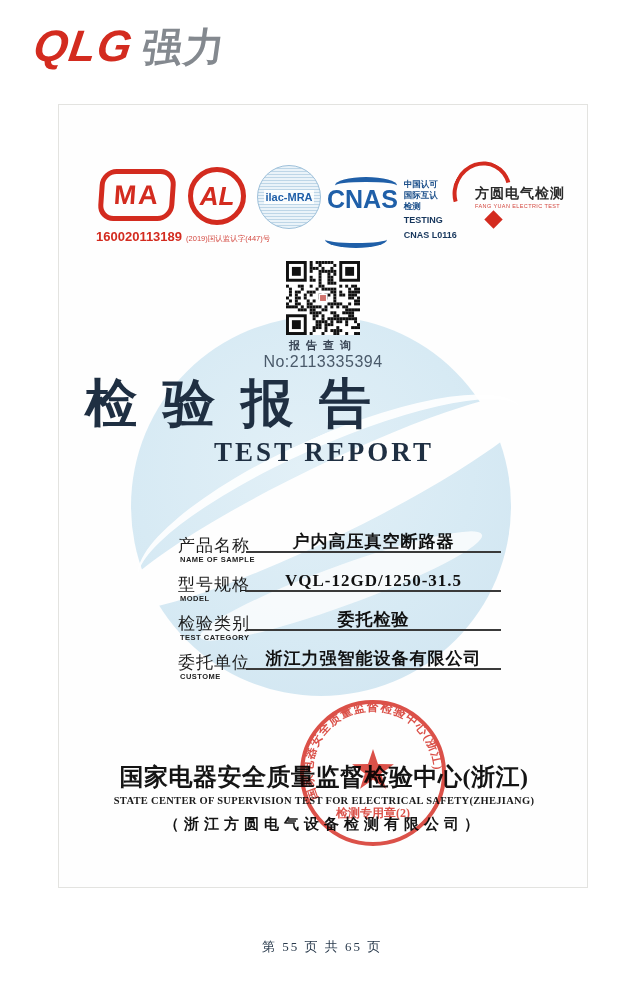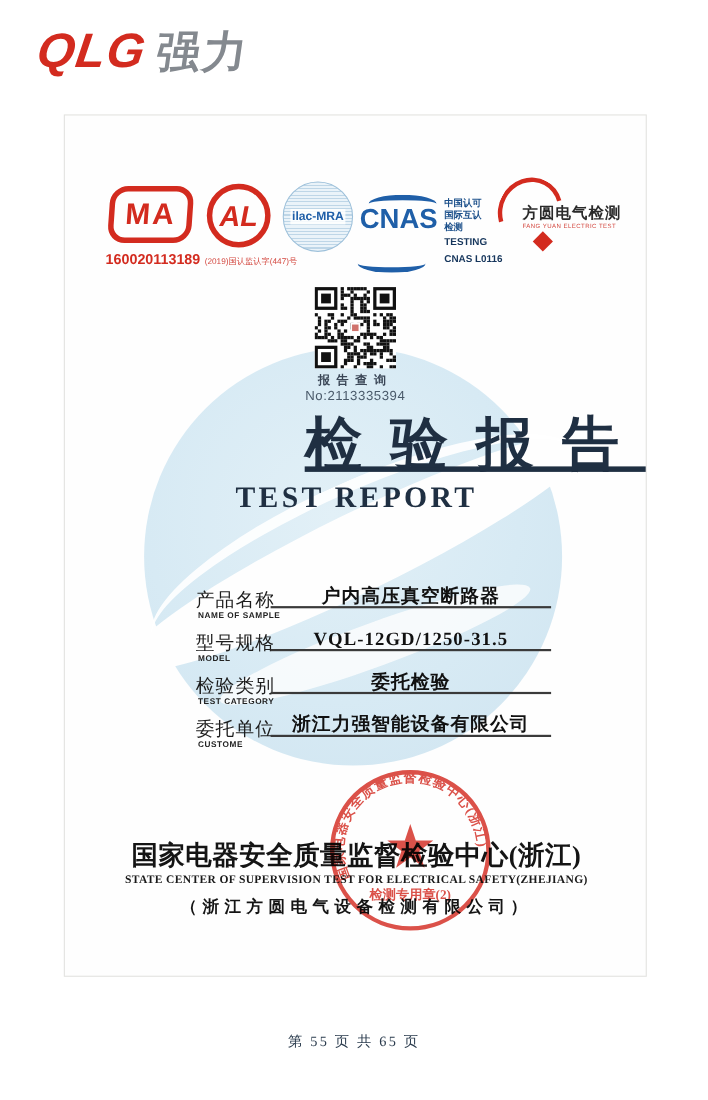--- a/index.html
+++ b/index.html
@@ -50,24 +50,24 @@
   .fy-arc { position:absolute; left:0; top:0; width:58px; height:62px; border:4px solid transparent; border-top-color:#d32b1f; border-left-color:#d32b1f; border-radius:50%; transform:rotate(28deg); }
   .fy-diamond { position:absolute; left:34px; top:52px; width:13px; height:13px; background:#d32b1f; transform:rotate(45deg); }
   .fy-text { position:absolute; left:22px; top:24px; text-align:left; }
   .fy-zh { font-size:14px; font-weight:bold; color:#2a2a2a; white-space:nowrap; letter-spacing:1px; }
   .fy-en { font-size:5.5px; color:#d3473f; font-family:"Liberation Sans", sans-serif; white-space:nowrap; letter-spacing:.4px; }
 
   
   .qr-wrap { position:absolute; left:179px; top:156px; width:170px; text-align:center; }
   .qr-box { width:74px; height:74px; margin:0 auto; background:#fff; }
   .qr-caption { margin-top:3px; font-size:11px; font-weight:bold; color:#3a4656; letter-spacing:6px; }
-  .qr-number { font-size:12px; color:#4a5a6a; font-family:"Liberation Sans", sans-serif; letter-spacing:.5px; }
-
-  
-  .title-zh { position:absolute; left:0; top:264px; width:530px; text-align:right; font-size:52px; font-weight:bold; color:#1f2f42; letter-spacing:26px; text-indent:26px;text-decoration:underline; }
+  .qr-number { font-size:16px; color:#4a5a6a; font-family:"Liberation Sans", sans-serif; letter-spacing:.5px; }
+
+  
+  .title-zh { position:absolute; left:0; top:264px; width:530px; text-align:left; font-size:52px; font-weight:bold; color:#1f2f42; letter-spacing:26px; text-indent:26px; }
   .title-en { position:absolute; left:0; top:332px; width:530px; text-align:center; font-size:27px; font-weight:bold; color:#1f2f42; letter-spacing:3px; }
 
   
   .form { position:absolute; left:0; top:424px; width:530px; }
   .frow { position:relative; height:39px; }
   .flabel { position:absolute; left:119px; top:5px; font-size:17px; color:#1c1c1c; letter-spacing:1px; font-weight:normal; }
   .fen { position:absolute; left:121px; top:26px; font-size:7.5px; color:#222; font-family:"Liberation Sans", sans-serif; letter-spacing:.5px; font-weight:bold; }
   .fline { position:absolute; left:187px; top:0; width:255px; height:24px; border-bottom:2px solid #3a3a3a; text-align:center; font-size:17px; font-weight:bold; color:#111; letter-spacing:1px; line-height:26px; white-space:nowrap; }
 
   

